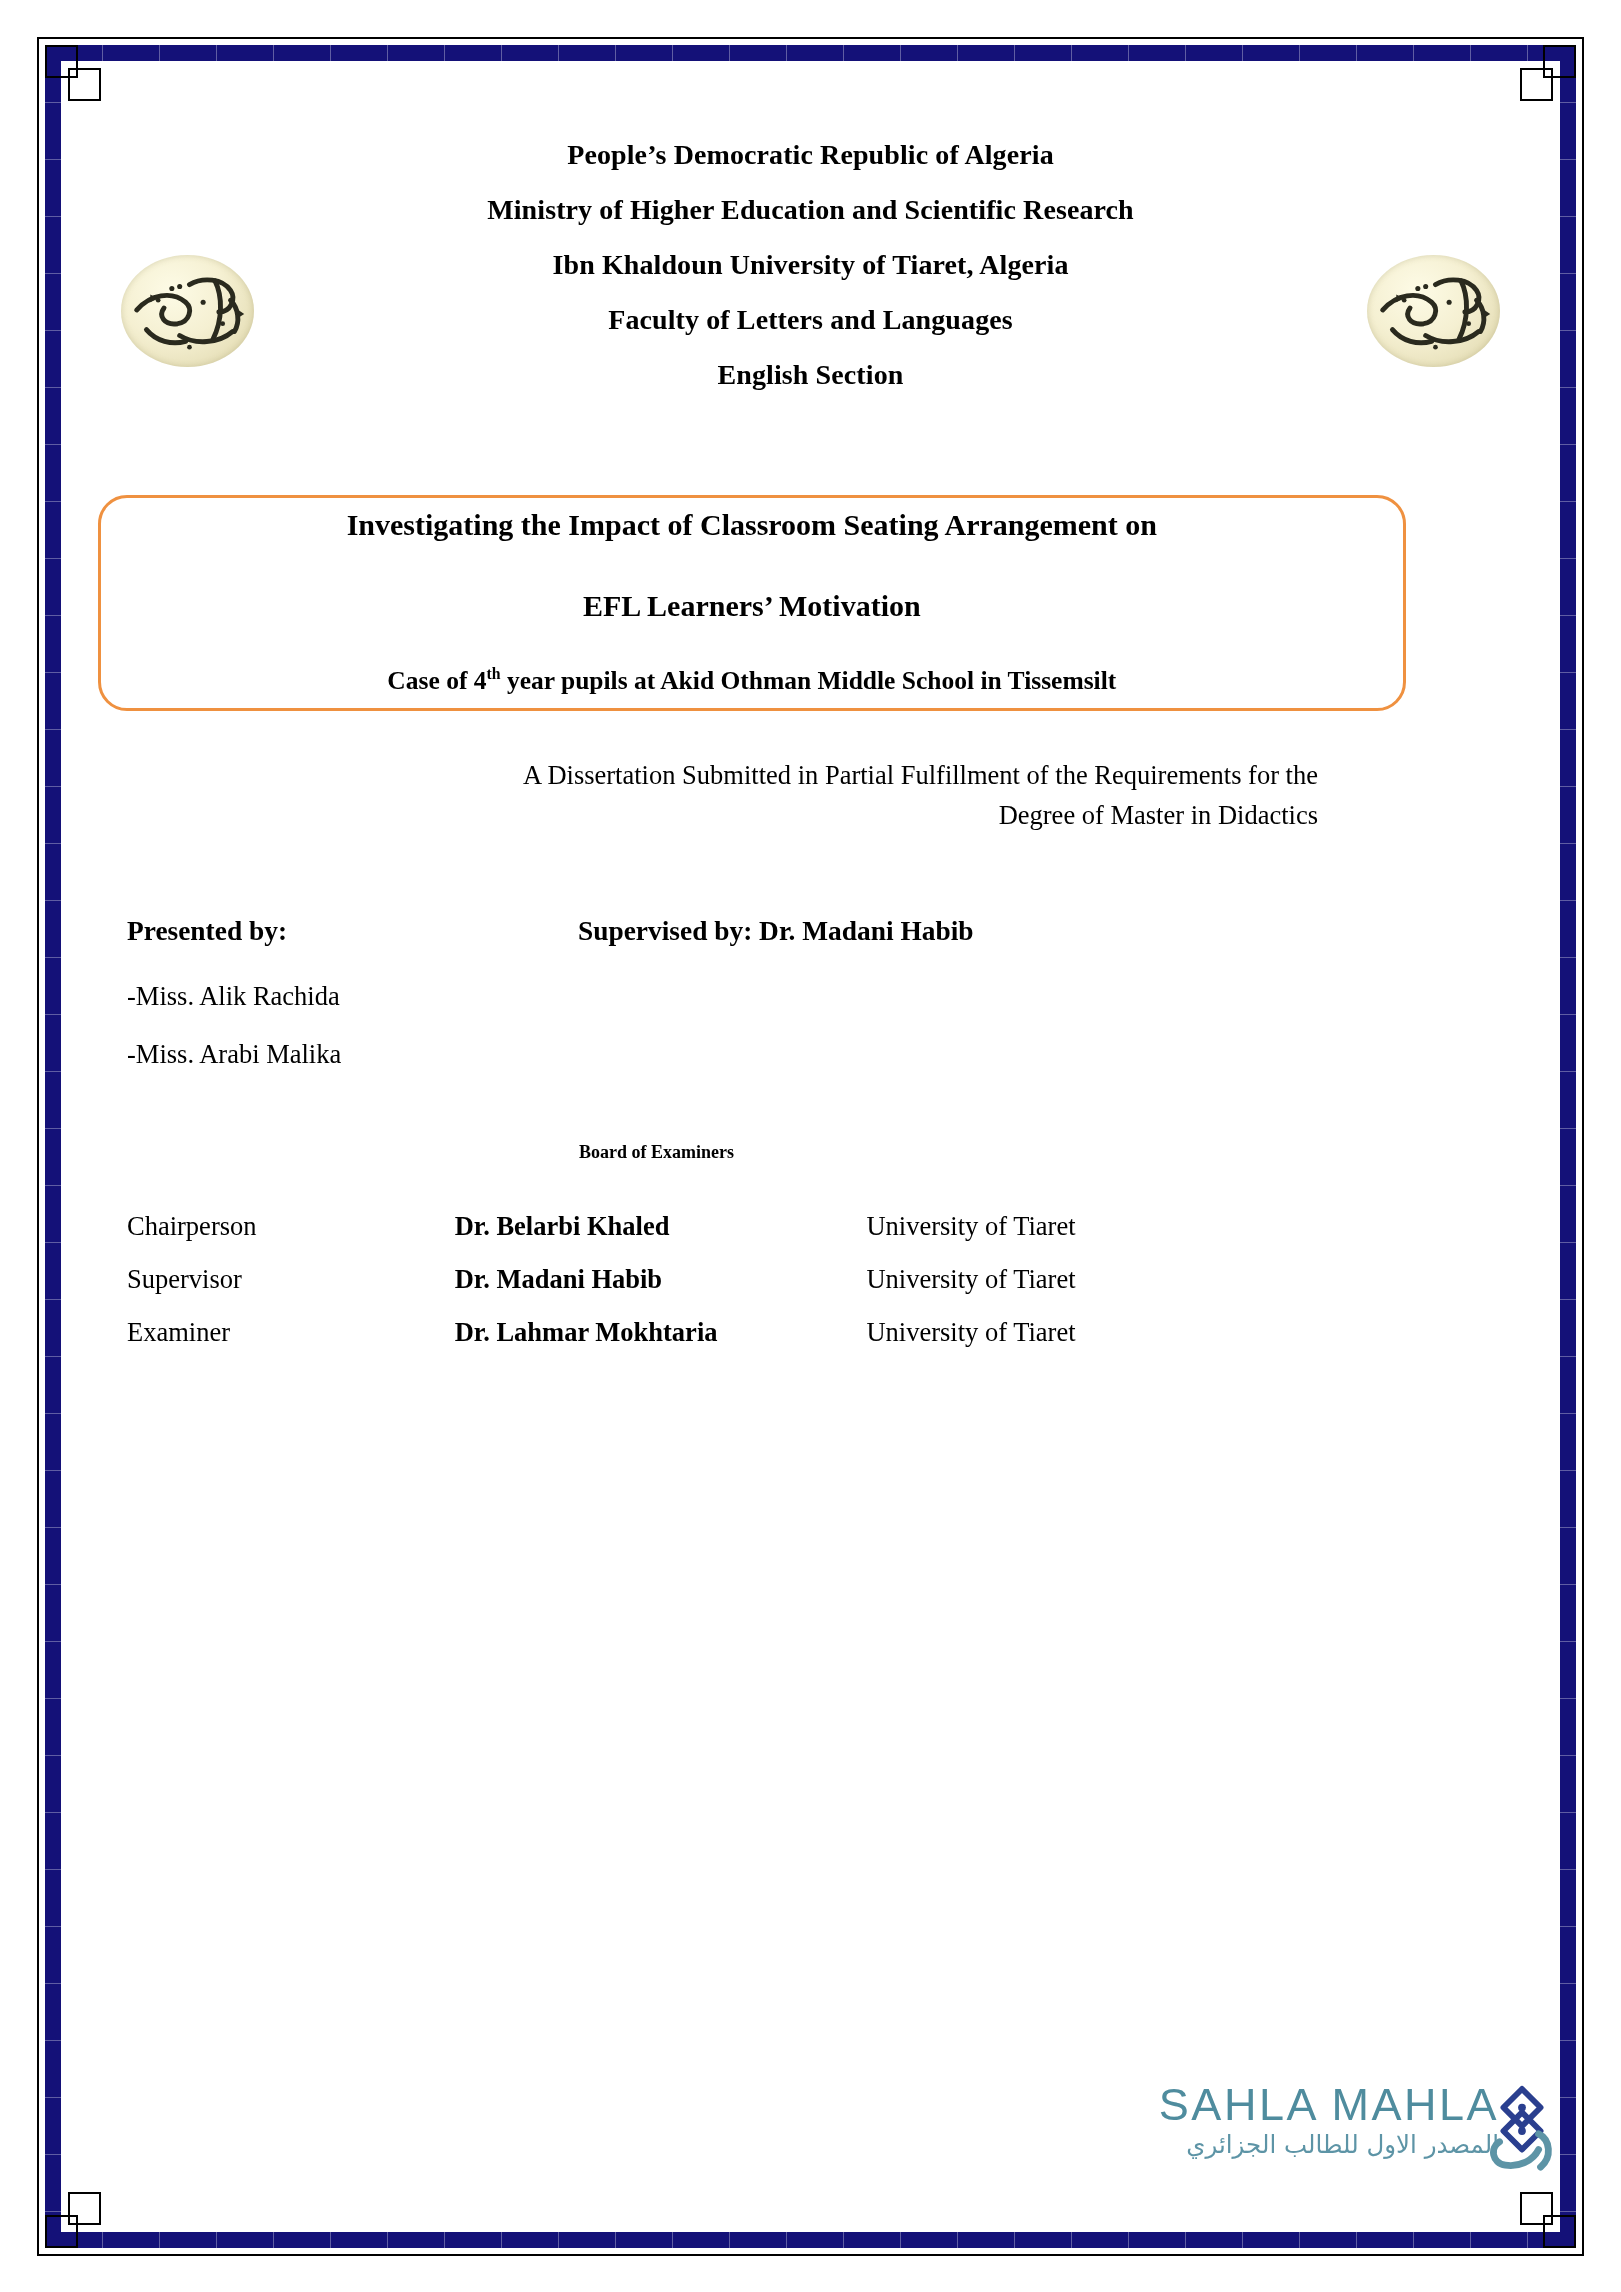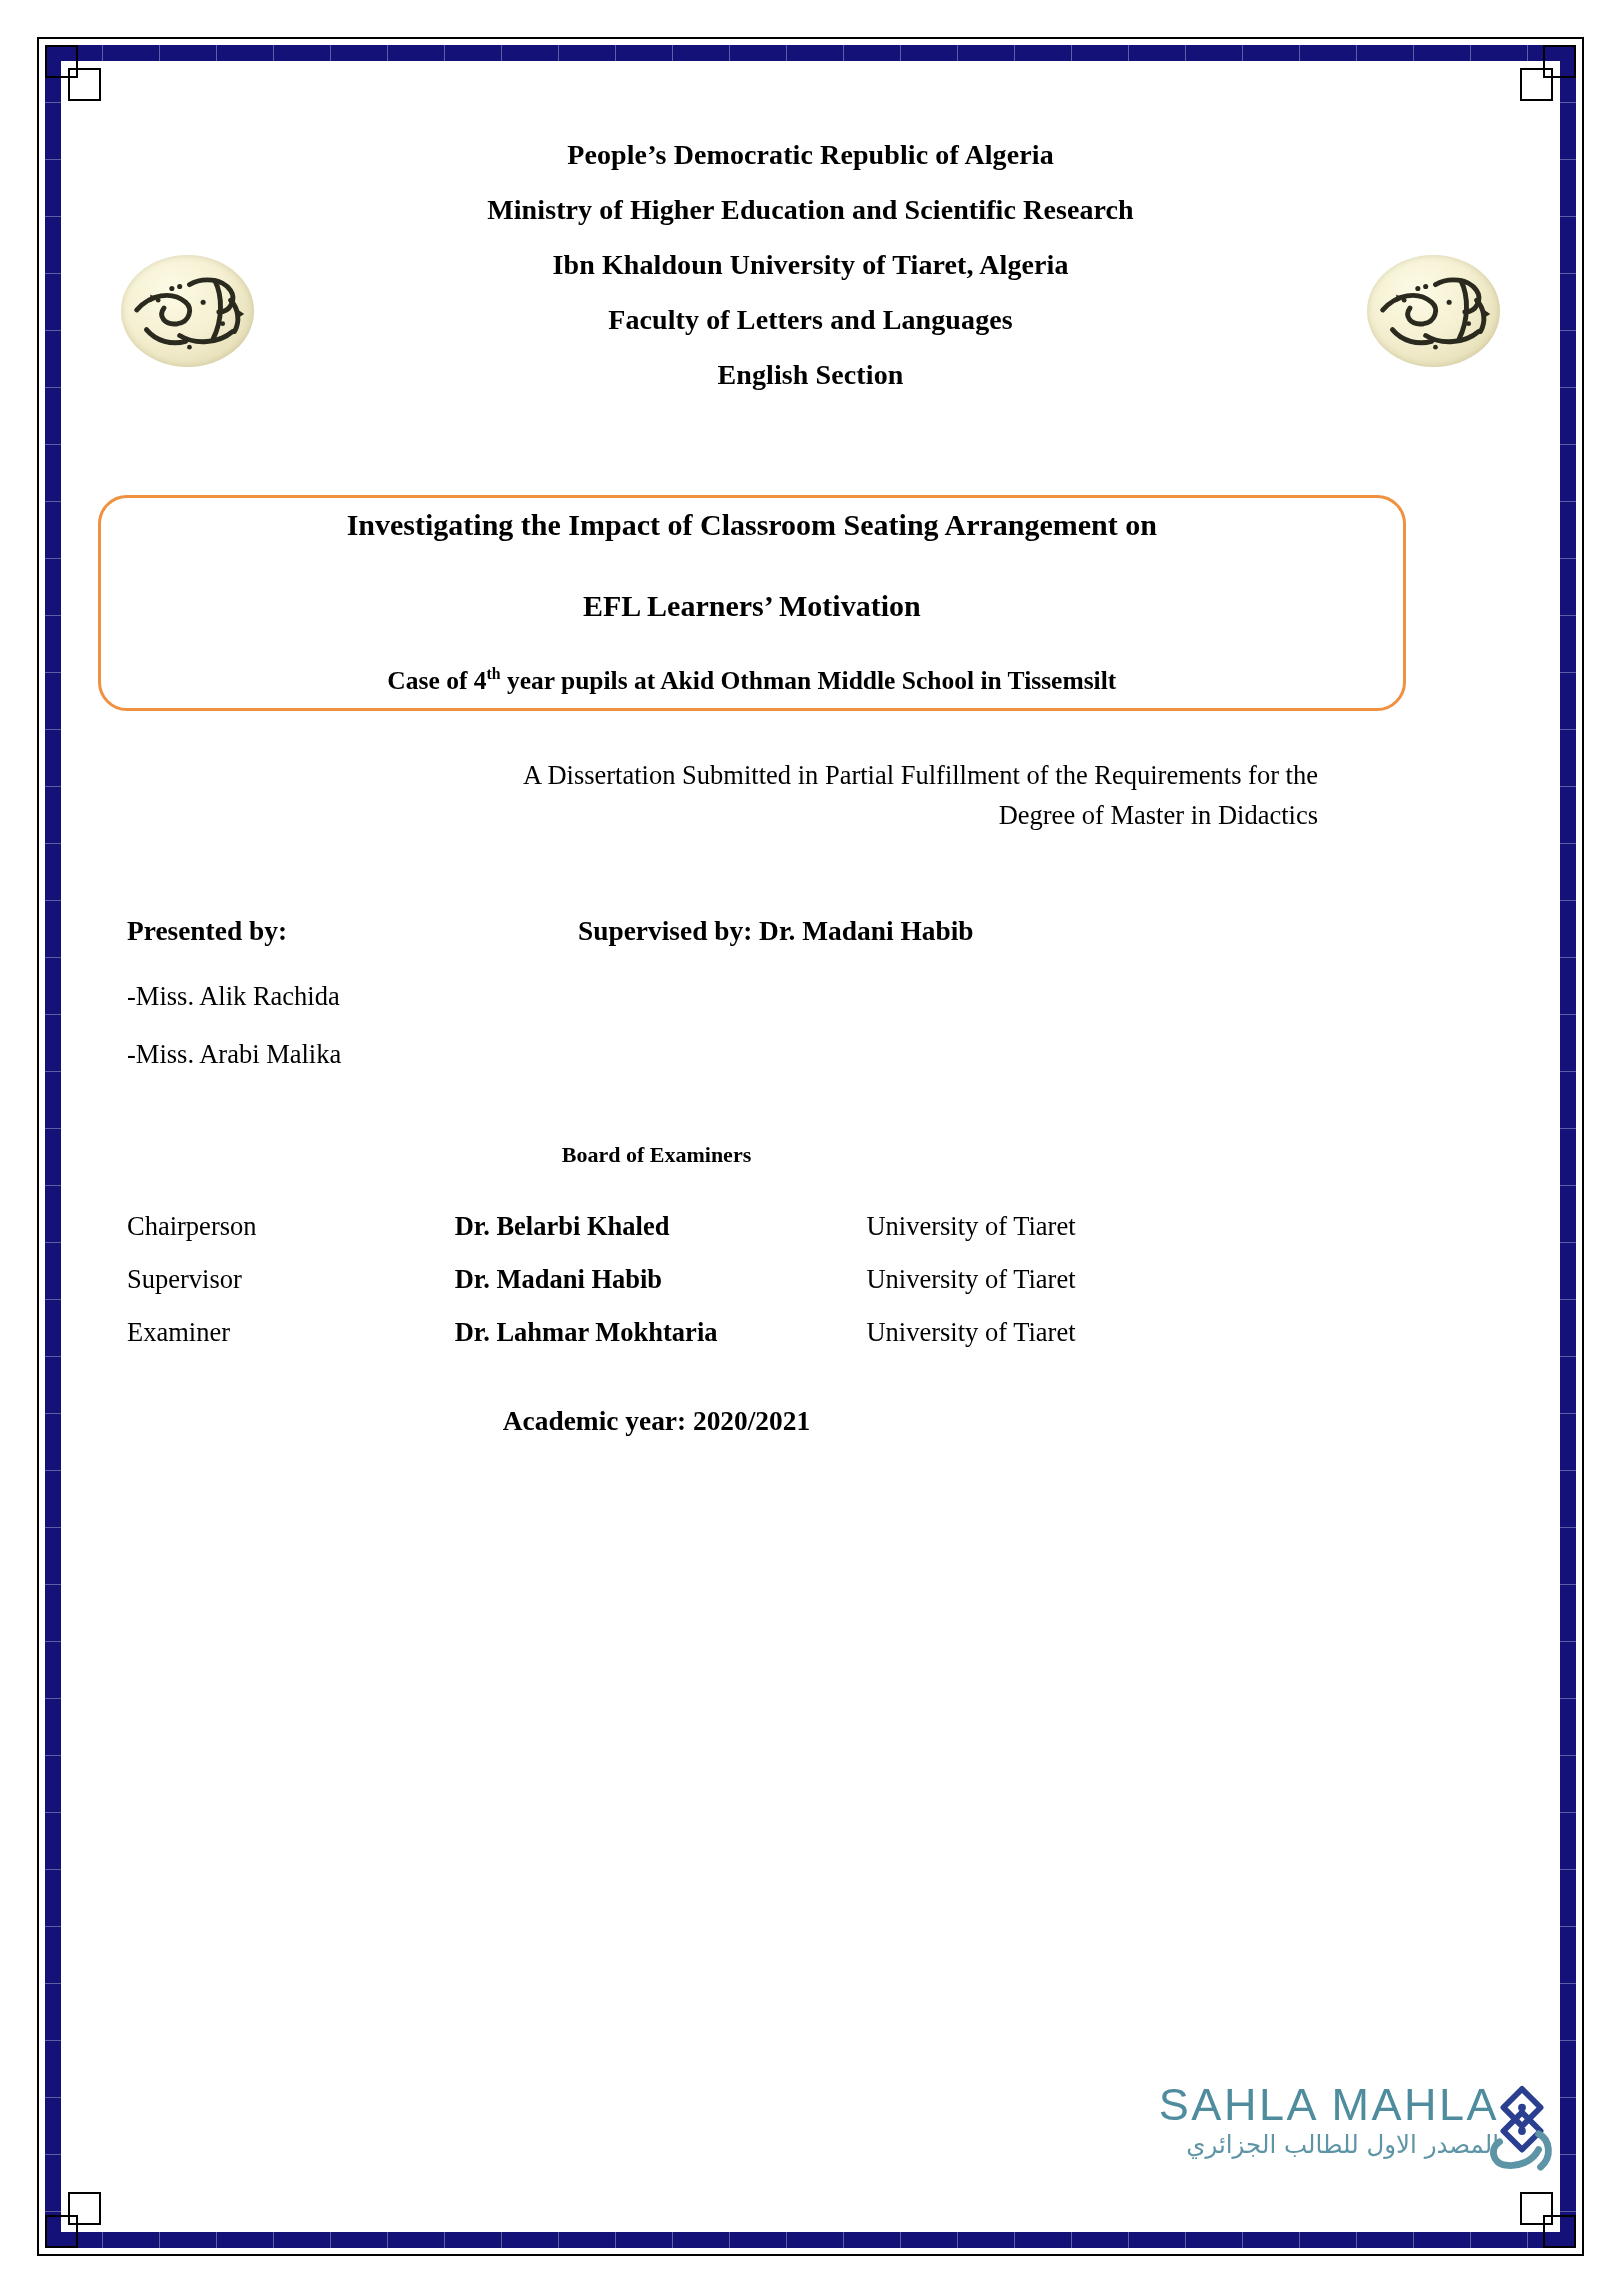--- a/index.html
+++ b/index.html
@@ -188,21 +188,21 @@
   .student-1 { top: 65px; }
   .student-2 { top: 123px; }
 
   .board-title {
     position: absolute;
     left: 0;
     top: 1054px;
     width: 1137px;
     text-align: center;
     font-weight: bold;
-    font-size: 22px;
+    font-size: 18px;
   }
 
   .board-table {
     position: absolute;
     left: 39px;
     top: 1112px;
     width: 1176px;
     border-collapse: collapse;
   }
   .board-table td {
@@ -374,21 +374,20 @@
         <td class="col-aff">University of Tiaret</td>
       </tr>
       <tr>
         <td class="col-role">Examiner</td>
         <td class="col-name">Dr. Lahmar Mokhtaria</td>
         <td class="col-aff">University of Tiaret</td>
       </tr>
     </tbody>
   </table>
 
-  <div class="academic-year">Academic year: 2020/2021</div>
 
   <div class="watermark">
     <div class="wm-text">SAHLA MAHLA</div>
     <div class="wm-arabic">المصدر الاول للطالب الجزائري</div>
     <div class="wm-mark">
       <svg viewBox="0 0 86 96" xmlns="http://www.w3.org/2000/svg">
         <g fill="none" stroke="#2a3f8f" stroke-width="6" stroke-linejoin="round">
           <path d="M43 6 L62 25 L43 44 L24 25 Z"></path>
           <path d="M43 30 L62 49 L43 68 L24 49 Z"></path>
         </g>

